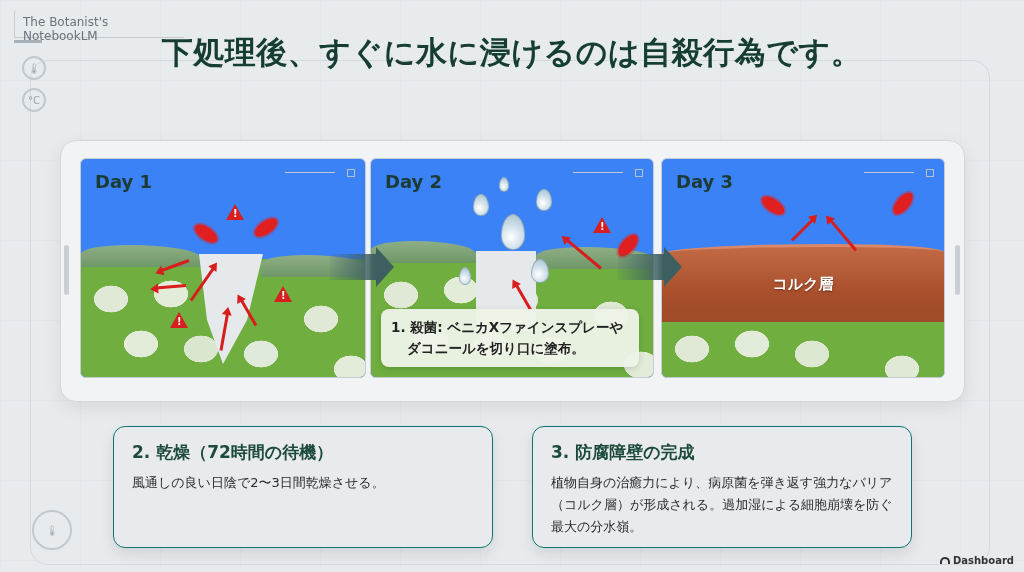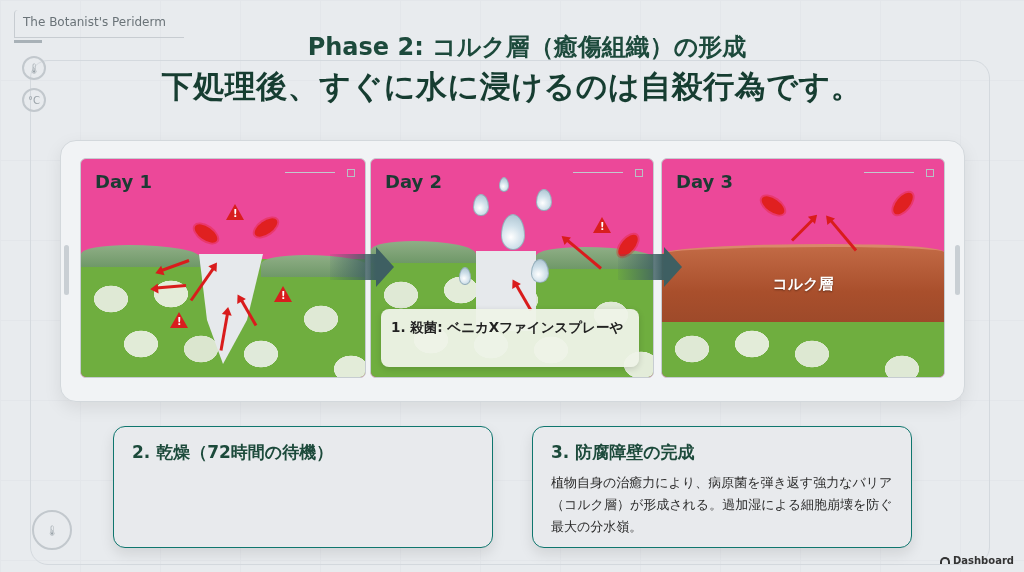--- a/index.html
+++ b/index.html
@@ -37,21 +37,21 @@
   .title-2 { font-size: 31px; font-weight: bold; color: #163d31; line-height: 44px; letter-spacing: 0.5px; }
 
   .panel-shell {
     position: absolute; left: 60px; top: 140px; width: 905px; height: 262px;
     background: #f1f3f5; border: 1px solid #d3d8dc; border-radius: 16px;
     box-shadow: 0 6px 18px rgba(0,0,0,0.08);
   }
   .side-slot { position: absolute; width: 5px; height: 50px; background: #c9cfd4; border-radius: 3px; }
   .panel {
     position: absolute; top: 158px; height: 220px;
-    background: #ec4899; border: 1px solid #c6ccd1; border-radius: 6px; overflow: hidden;
+    background: #3b82f6; border: 1px solid #c6ccd1; border-radius: 6px; overflow: hidden;
   }
   .panel .day {
     position: absolute; left: 14px; top: 12px; font-size: 18px; font-weight: bold; color: #1c3b33; z-index: 3;
   }
   .panel .hud { position: absolute; right: 10px; top: 10px; width: 70px; height: 10px; z-index:3; }
   .panel .hud .ln { position:absolute; left:0; top:3px; width:50px; height:1px; background:#c3c9ce; }
   .panel .hud .bx { position:absolute; right:0; top:0; width:8px; height:8px; border:1px solid #b9c0c5; }
   .cells {
     position: absolute; left: 0; right: 0; bottom: 0;
     background:
@@ -125,28 +125,27 @@
   .info-card .b { font-size: 13px; color: #2a2a2a; line-height: 22px; }
   .logo { position: absolute; right: 10px; bottom: 6px; font-size: 10px; color: #333; font-weight: bold; display:flex; align-items:center; gap:3px; }
   .logo .mark { width: 10px; height: 7px; border: 2px solid #333; border-bottom: none; border-radius: 8px 8px 0 0; }
 </style>
 </head>
 <body>
 
 <div class="bg-grid"></div>
 <div class="frame-line" style="left:30px;top:60px;width:960px;height:505px;"></div>
 
-<div class="brand-tag">The Botanist's Periderm</div>
+<div class="brand-tag">The Botanist's NotebookLM</div>
 <div class="brand-bar"></div>
 <div class="side-icon" style="left:22px;top:56px;">🌡</div>
 <div class="side-icon" style="left:22px;top:88px;">°C</div>
 <div class="side-icon" style="left:32px;top:510px;width:40px;height:40px;">🌡</div>
 
 <div class="titles">
-  <div class="title-1">Phase 2: コルク層（癒傷組織）の形成</div>
   <div class="title-2">下処理後、すぐに水に浸けるのは自殺行為です。</div>
 </div>
 
 <div class="panel-shell"></div>
 <div class="side-slot" style="left:64px;top:245px;"></div>
 <div class="side-slot" style="left:955px;top:245px;"></div>
 
 <div class="panel" style="left:80px;width:286px;">
   <div class="day">Day 1</div>
   <div class="hud">
@@ -194,20 +193,21 @@
   <div class="drop" style="left:88px;top:108px;width:12px;height:18px;"></div>
   <div class="drop" style="left:160px;top:100px;width:18px;height:24px;"></div>
   <div class="warn" style="left:222px;top:58px;">
       <span>!</span>
     </div>
   <div class="bug" style="left:244px;top:80px;transform:rotate(-50deg);"></div>
   <div class="arrow" style="left:230px;top:108px;width:45px;transform:rotate(-140deg);"></div>
   <div class="arrow" style="left:160px;top:150px;width:30px;transform:rotate(-120deg);"></div>
   <div class="callout">
     <div>1. 殺菌: ベニカXファインスプレーや</div>
+    <div class="l2">ダコニールを切り口に塗布。</div>
   </div>
 </div>
 
 <div class="step-arrow" style="left:618px;top:254px;"></div>
 
 <div class="panel" style="left:661px;width:284px;">
   <div class="day">Day 3</div>
   <div class="hud">
       <div class="ln"></div>
       <div class="bx"></div>
@@ -217,20 +217,21 @@
     <div>コルク層</div>
   </div>
   <div class="bug" style="left:98px;top:40px;transform:rotate(35deg);"></div>
   <div class="bug" style="left:228px;top:38px;transform:rotate(-50deg);"></div>
   <div class="arrow" style="left:130px;top:80px;width:30px;transform:rotate(-45deg);"></div>
   <div class="arrow" style="left:194px;top:90px;width:40px;transform:rotate(-130deg);"></div>
 </div>
 
 <div class="info-card" style="left:113px;width:380px;">
   <div class="h">2. 乾燥（72時間の待機）</div>
+  <div class="b">風通しの良い日陰で2〜3日間乾燥させる。</div>
 </div>
 <div class="info-card" style="left:532px;width:380px;">
   <div class="h">3. 防腐障壁の完成</div>
   <div class="b">植物自身の治癒力により、病原菌を弾き返す強力なバリア（コルク層）が形成される。過加湿による細胞崩壊を防ぐ最大の分水嶺。</div>
 </div>
 
 <div class="logo">
   <span class="mark"></span>
   <span>Dashboard</span>
 </div>

